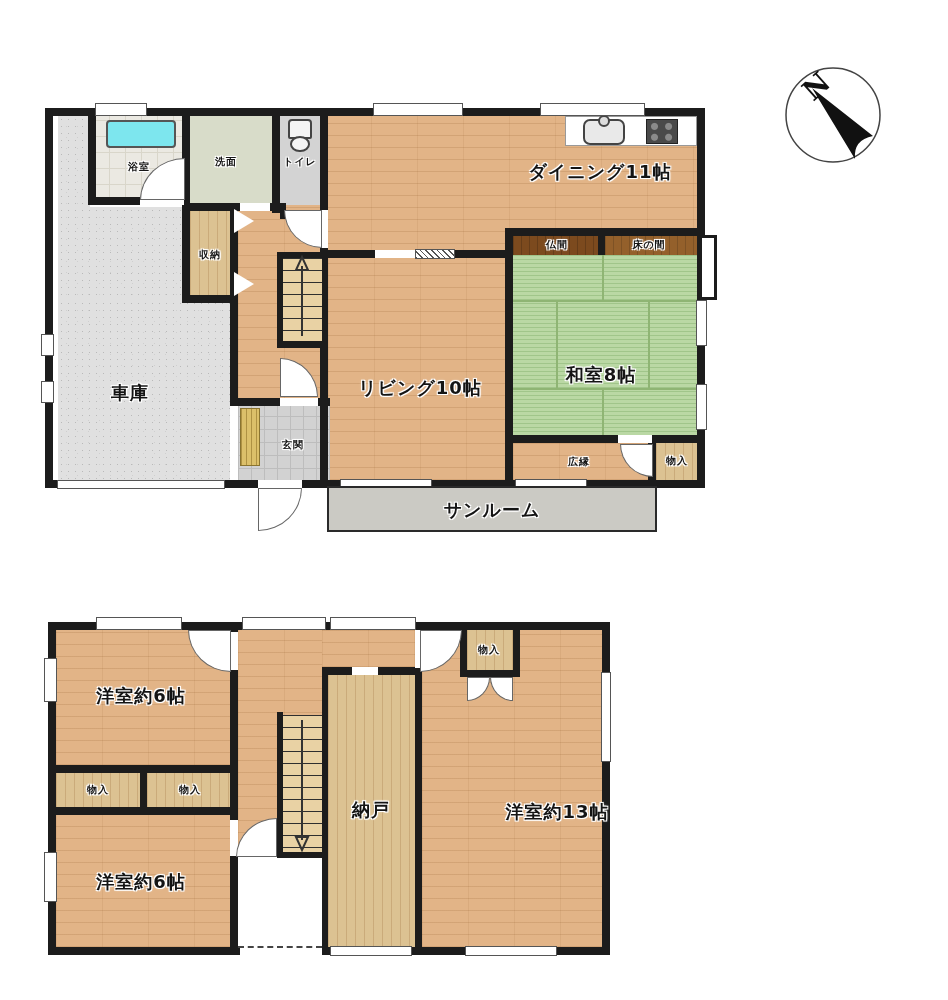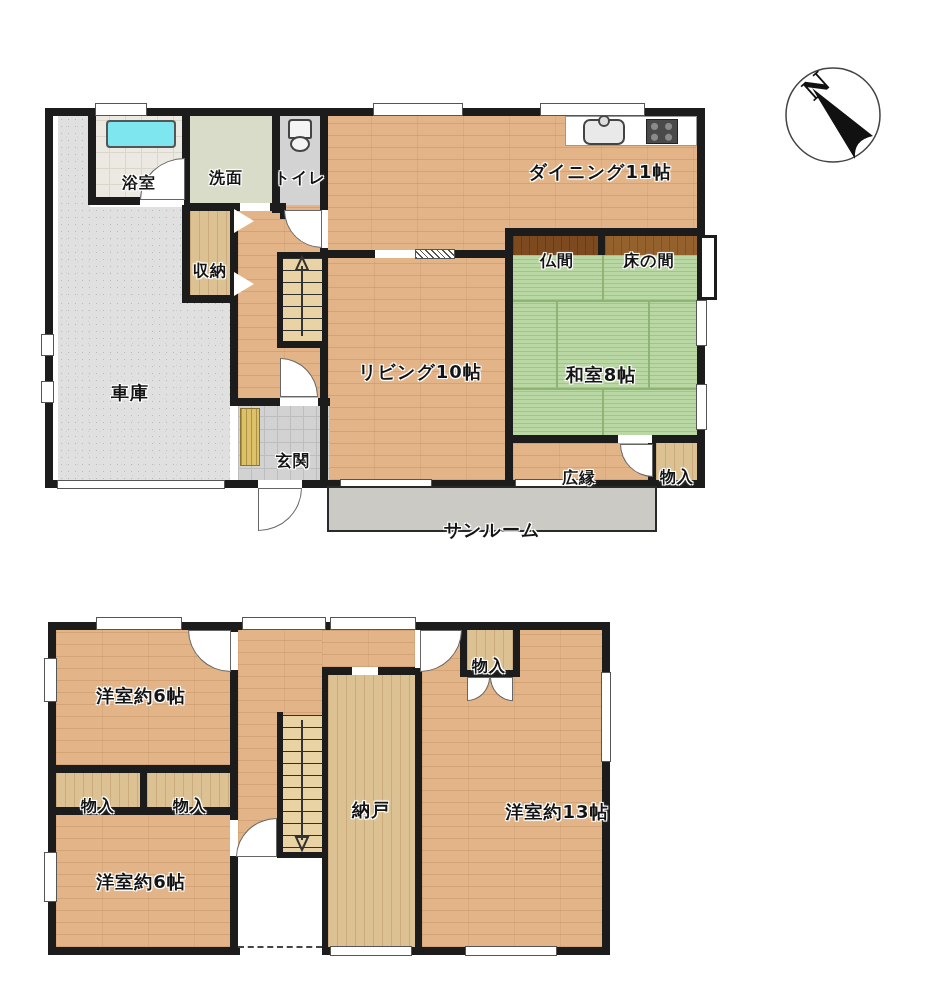--- a/index.html
+++ b/index.html
@@ -38,21 +38,21 @@
   .tri{position:absolute;background:#fff;clip-path:polygon(0 0,100% 50%,0 100%);
        filter:drop-shadow(1px 0 0 #444) drop-shadow(-1px 0 0 #444);}
   .stairs{position:absolute;background:#e9d2a4;
        background-image:repeating-linear-gradient(180deg,#2e2e2e 0 1.5px,transparent 1.5px 12px);}
   .hatch{position:absolute;background:#fff;border:1px solid #555;box-sizing:border-box;
        background-image:repeating-linear-gradient(45deg,#555 0 1px,transparent 1px 4px);}
   .dash{position:absolute;border-top:2px dashed #444;}
   .label{position:absolute;font-weight:bold;color:#141414;white-space:nowrap;
        transform:translate(-50%,-50%);font-size:18px;letter-spacing:1px;
        text-shadow:-1px -1px 0 #fff,1px -1px 0 #fff,-1px 1px 0 #fff,1px 1px 0 #fff,0 0 3px #fff;}
-  .label.sm{font-size:16px;margin-top:16px;}
+  .label.sm{font-size:10px;}
   .counter{position:absolute;background:#fff;border:1px solid #999;box-sizing:border-box;}
   .sink{position:absolute;background:#e9e9e9;border:2px solid #444;border-radius:7px;box-sizing:border-box;}
   .faucet{position:absolute;width:12px;height:12px;border:2px solid #444;border-radius:50%;background:#ddd;box-sizing:border-box;}
   .stove{position:absolute;background:#4a4a4a;border:1px solid #222;box-sizing:border-box;
        background-image:radial-gradient(circle at 25% 28%,#8a8a8a 3px,transparent 4px),
                         radial-gradient(circle at 72% 28%,#8a8a8a 3px,transparent 4px),
                         radial-gradient(circle at 25% 75%,#8a8a8a 3px,transparent 4px),
                         radial-gradient(circle at 72% 75%,#8a8a8a 3px,transparent 4px);}
 </style>
 </head>
@@ -154,26 +154,26 @@
   <div class="sunroom" style="left:327px;top:486px;width:330px;height:46px;"></div>
 
   <div class="label sm" style="left:139px;top:167px;">浴室</div>
   <div class="label sm" style="left:226px;top:162px;">洗面</div>
   <div class="label sm" style="left:300px;top:162px;">トイレ</div>
   <div class="label sm" style="left:210px;top:255px;">収納</div>
   <div class="label" style="left:600px;top:172px;">ダイニング11帖</div>
   <div class="label sm" style="left:557px;top:245px;">仏間</div>
   <div class="label sm" style="left:649px;top:245px;">床の間</div>
   <div class="label" style="left:601px;top:375px;">和室8帖</div>
-  <div class="label" style="left:420px;top:372px;">リビング10帖</div>
+  <div class="label" style="left:420px;top:388px;">リビング10帖</div>
   <div class="label" style="left:130px;top:393px;">車庫</div>
   <div class="label sm" style="left:293px;top:445px;">玄関</div>
   <div class="label sm" style="left:579px;top:462px;">広縁</div>
   <div class="label sm" style="left:677px;top:461px;">物入</div>
-  <div class="label" style="left:492px;top:530px;">サンルーム</div>
+  <div class="label" style="left:492px;top:510px;">サンルーム</div>
 
   <div class="wood" style="left:56px;top:630px;width:176px;height:135px;"></div>
   <div class="woodv" style="left:56px;top:773px;width:84px;height:34px;"></div>
   <div class="woodv" style="left:147px;top:773px;width:85px;height:34px;"></div>
   <div class="wood" style="left:56px;top:815px;width:176px;height:132px;"></div>
   <div class="wood" style="left:238px;top:630px;width:84px;height:227px;"></div>
   <div class="wood" style="left:322px;top:630px;width:140px;height:37px;"></div>
   <div class="woodv" style="left:328px;top:675px;width:87px;height:272px;"></div>
   <div class="wood" style="left:422px;top:630px;width:180px;height:317px;"></div>
   <div class="woodv" style="left:467px;top:630px;width:46px;height:40px;"></div>

